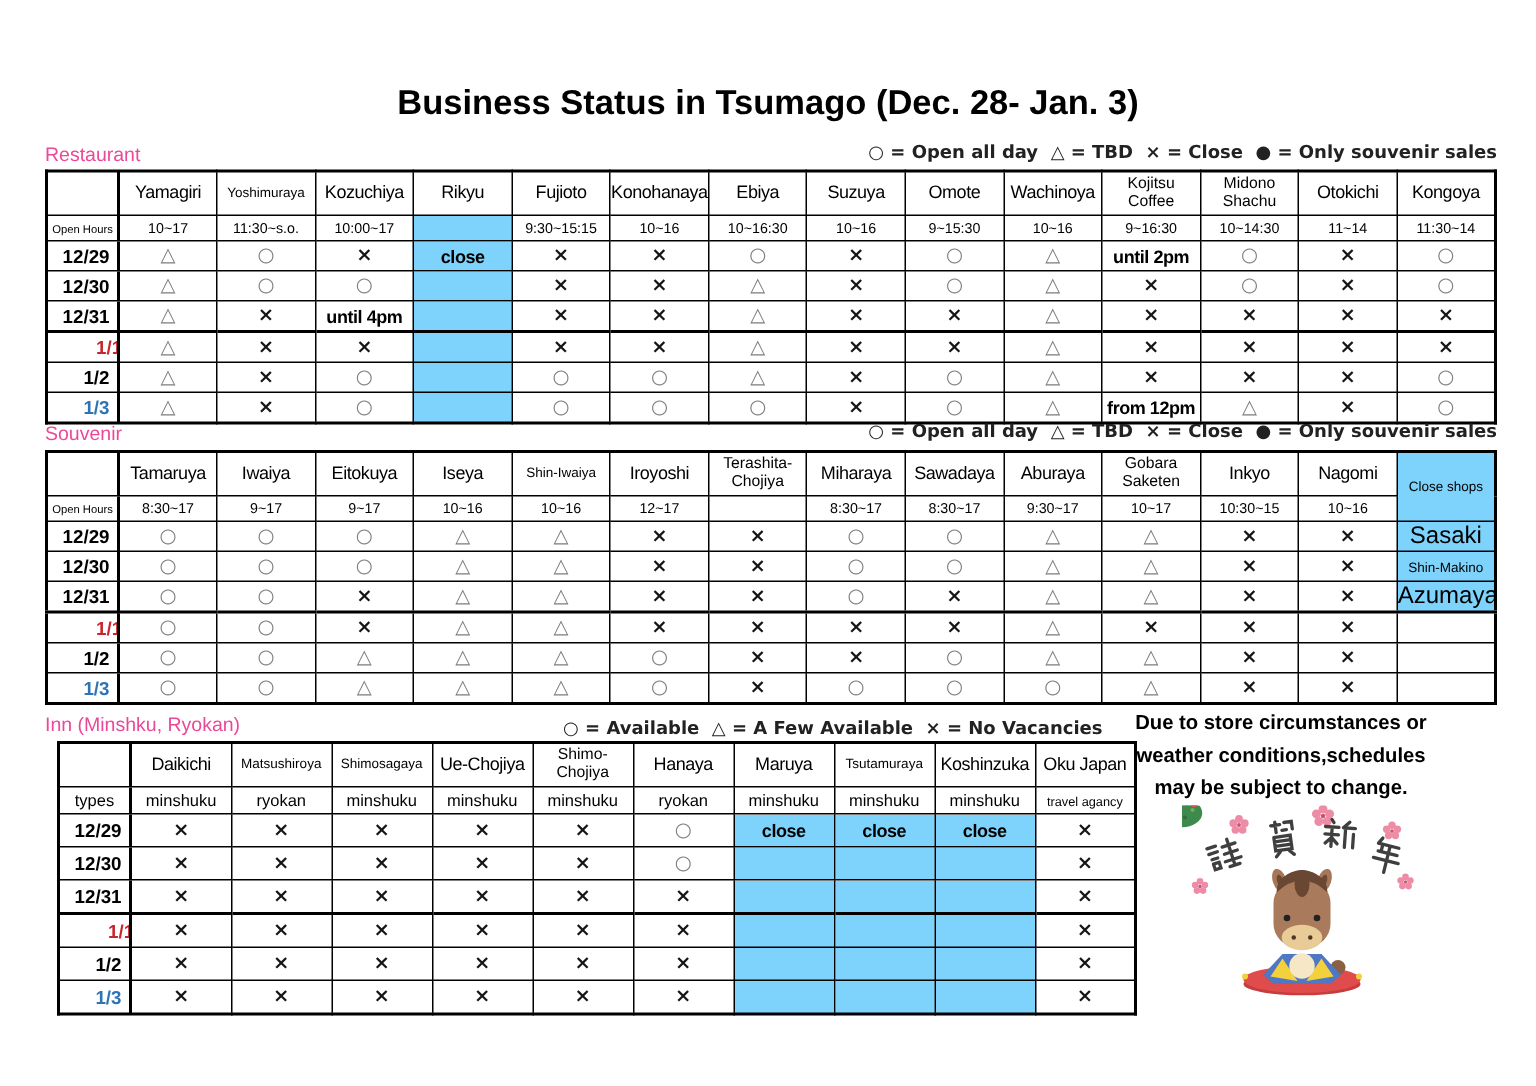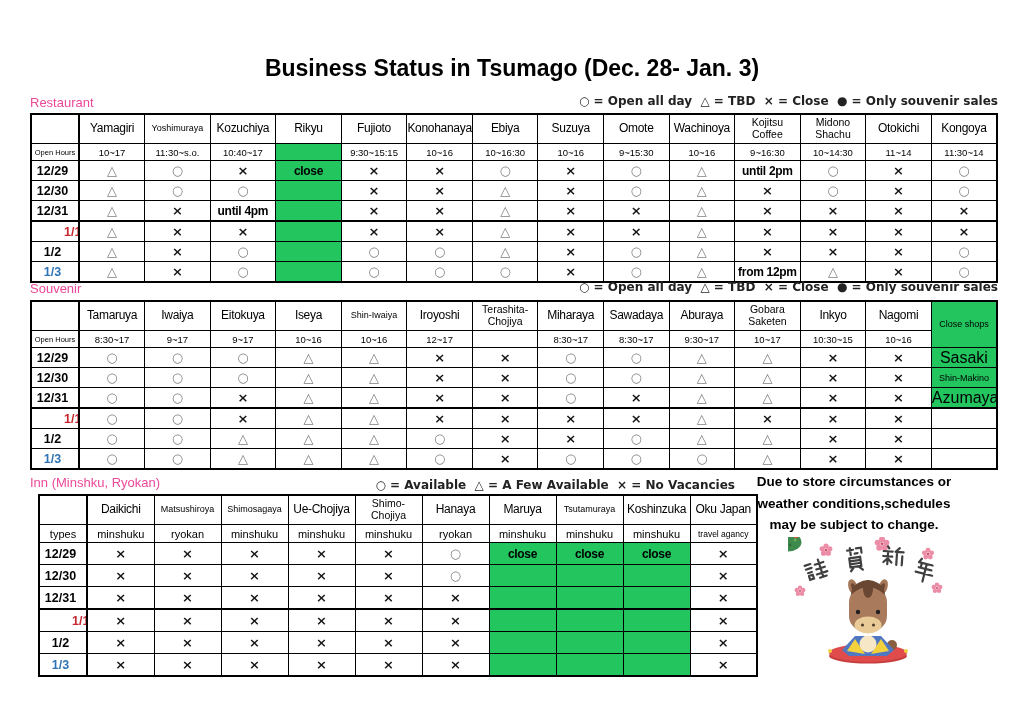--- a/index.html
+++ b/index.html
@@ -29,24 +29,24 @@
   .name-row .small{font-size:9px;letter-spacing:0;}
   .name-row .wrap{font-size:10.5px;letter-spacing:0;}
   .sub-row>*{height:16px;font-size:9.5px;border-bottom:3px double #000;}
   #inn-table .sub-row>*{height:17px;font-size:11px;}
   #inn-table .sub-row .small{font-size:8.5px;}
   .sub-label{font-size:7.5px !important;}
   #inn-table .sub-label{font-size:11px !important;}
   #rest-table .data-row>*,#souv-table .data-row>*{height:19px;}
   #inn-table .data-row>*{height:21px;}
   tr.year-end>*{border-bottom:2px solid #000 !important;}
-  th.date{font-size:12.5px;font-weight:bold;text-align:center;padding-right:5px;}
+  th.date{font-size:12.5px;font-weight:bold;text-align:right;padding-right:5px;}
   th.date.red{color:#c9252d;padding-left:32px;}
   th.date.blue{color:#2e74b5;}
-  .gray{background:#22c55e;}
+  .gray{background:#7dd3fc;}
   td.sym-o,td.sym-t{color:#7f7f7f;font-size:13px;font-family:"DejaVu Sans",sans-serif;}
   td.sym-x{color:#151515;font-weight:bold;font-size:13px;font-family:"DejaVu Sans",sans-serif;}
   td.note-bold{font-weight:bold;font-size:12px;letter-spacing:-0.3px;}
   td.small{font-size:9px;}
   #note{position:absolute;left:742px;top:471px;width:224px;text-align:center;
         font-size:13.5px;font-weight:bold;line-height:1.6;white-space:pre-line;}
   #art{position:absolute;left:788px;top:537px;width:160px;height:128px;}
 </style>
 </head>
 <body>
@@ -91,21 +91,21 @@
 Coffee</th>
           <th class="wrap">Midono
 Shachu</th>
           <th>Otokichi</th>
           <th>Kongoya</th>
         </tr>
         <tr class="sub-row">
           <th class="sub-label">Open Hours</th>
           <td>10~17</td>
           <td>11:30~s.o.</td>
-          <td>10:40~17</td>
+          <td>10:00~17</td>
           <td class="gray"></td>
           <td>9:30~15:15</td>
           <td>10~16</td>
           <td>10~16:30</td>
           <td>10~16</td>
           <td>9~15:30</td>
           <td>10~16</td>
           <td>9~16:30</td>
           <td>10~14:30</td>
           <td>11~14</td>

